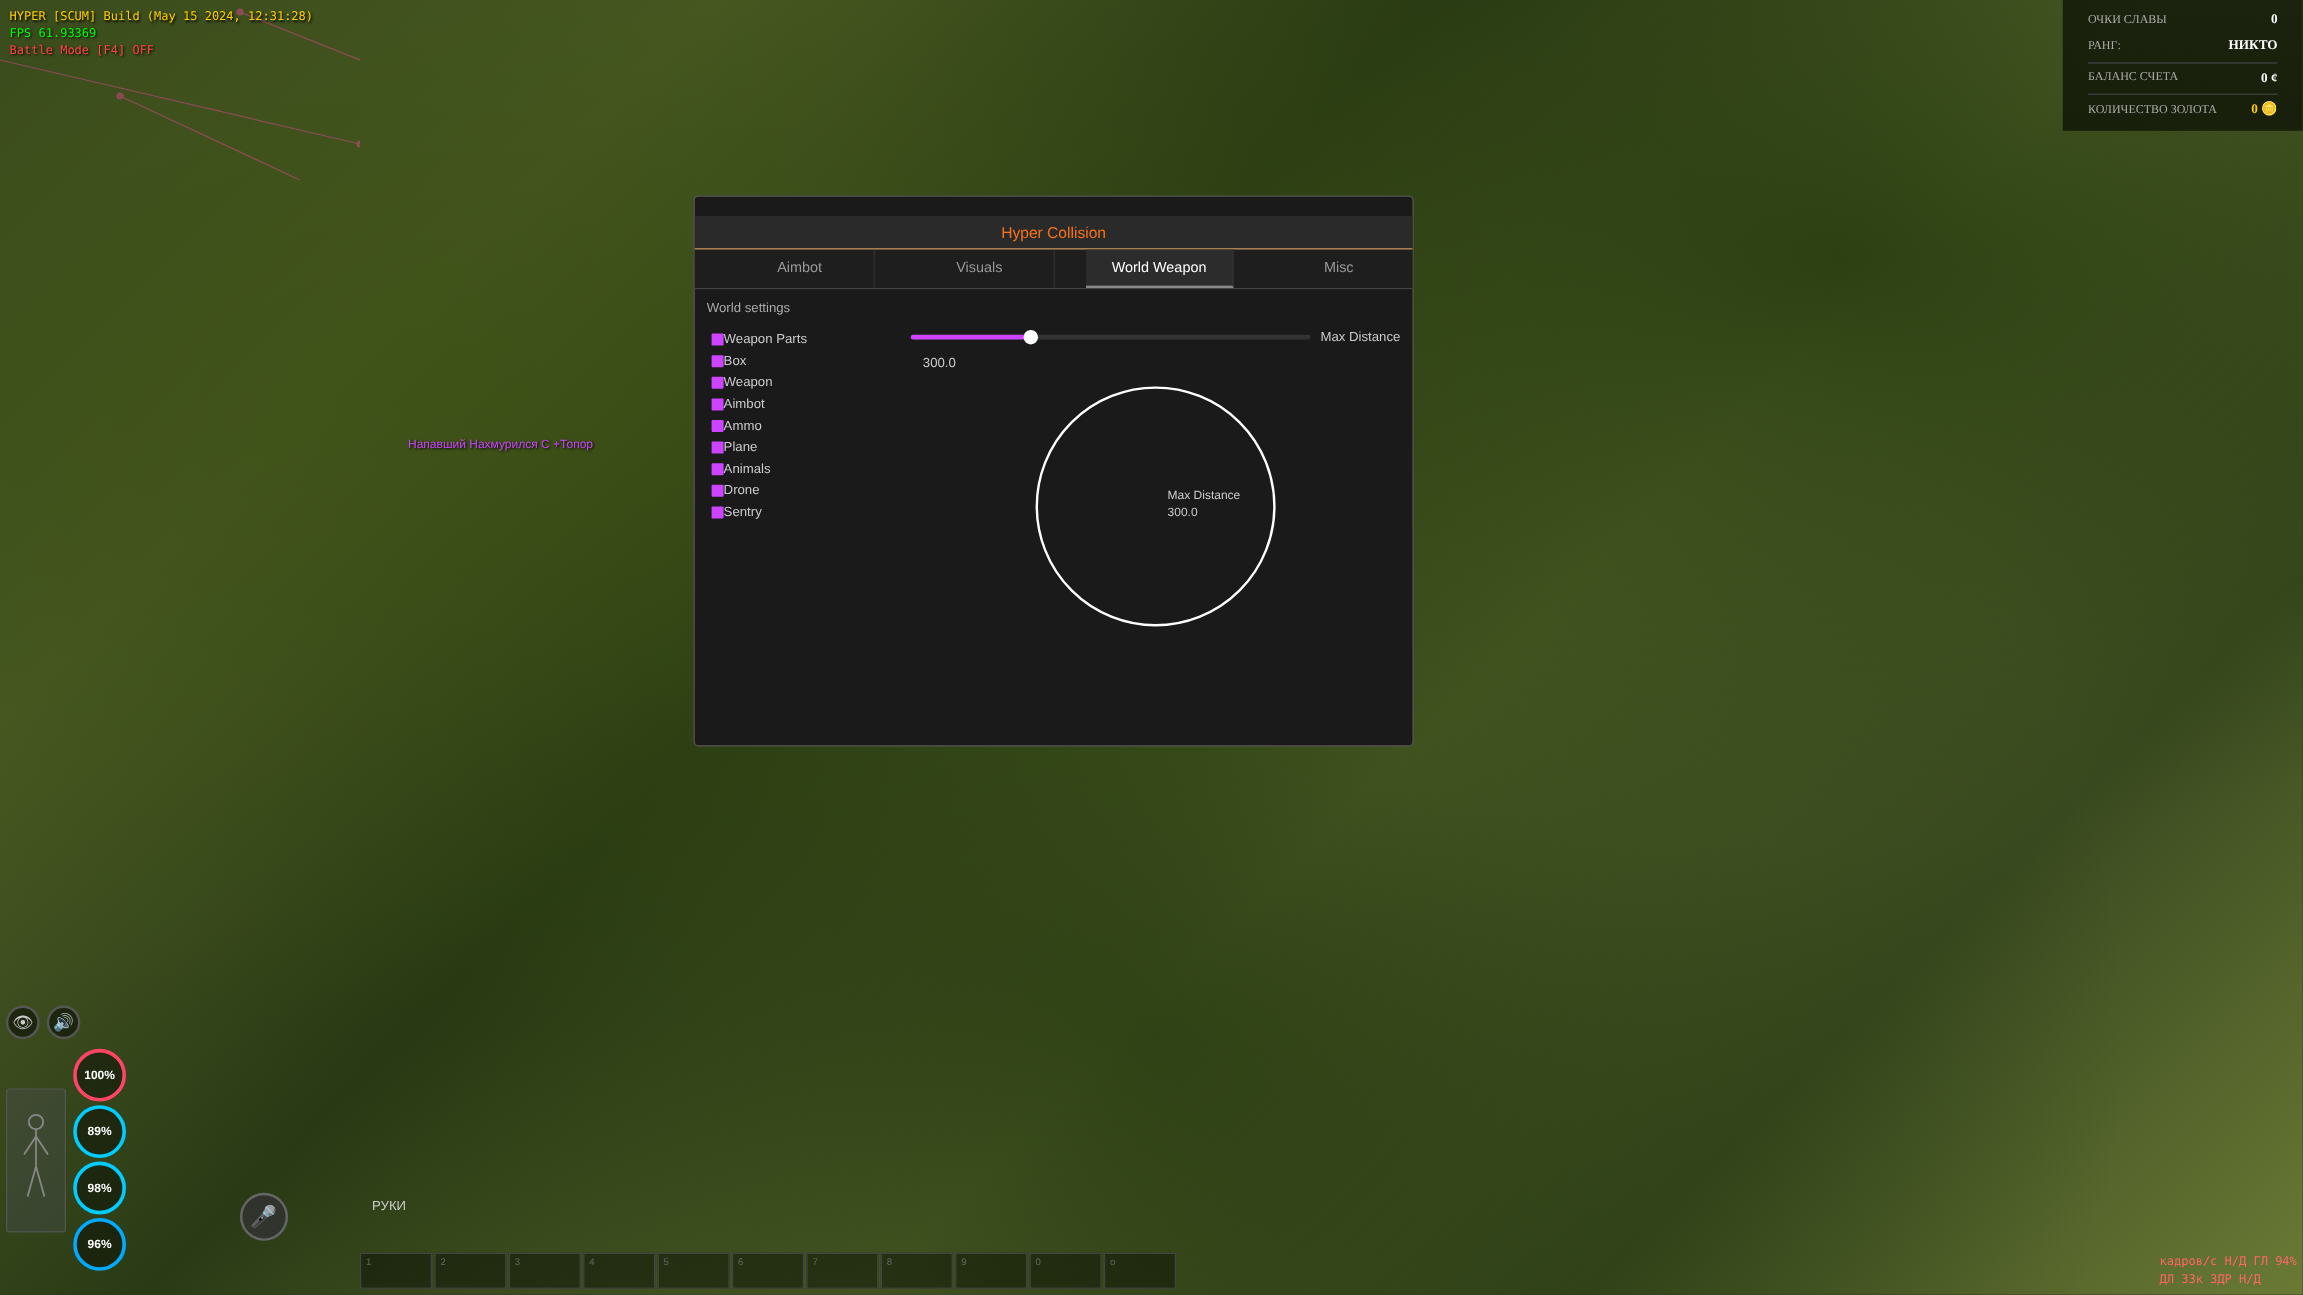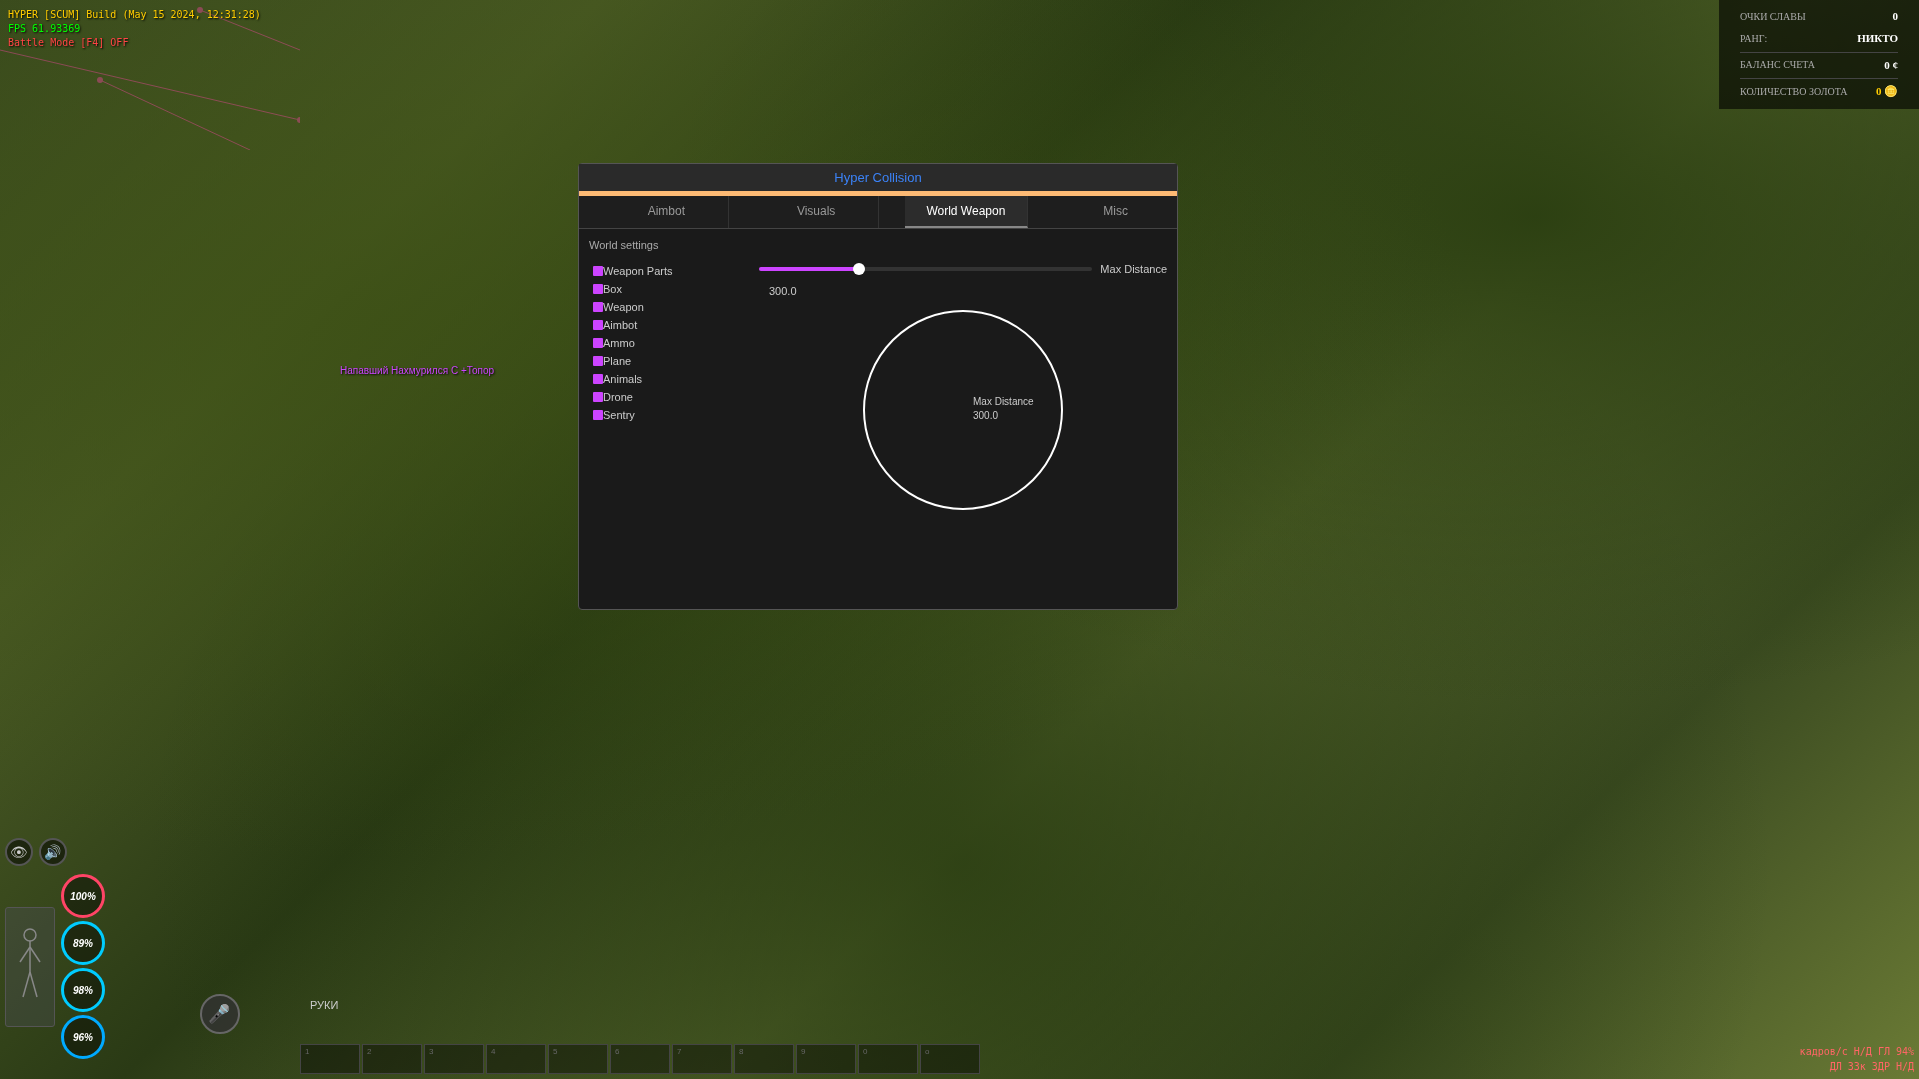--- a/index.html
+++ b/index.html
@@ -121,21 +121,20 @@
       border-radius: 50%;
       border: 3px solid #00ccff;
       display: flex;
       align-items: center;
       justify-content: center;
       font-size: 10px;
       font-weight: bold;
       color: #fff;
       background: rgba(0,0,0,0.4);
       position: relative;
-      font-style: italic;
     }
 
     .stat-ring.health { border-color: #ff4466; }
     .stat-ring.stamina { border-color: #00ccff; }
     .stat-ring.vision { border-color: #00ccff; }
     .stat-ring.hydration { border-color: #00aaff; }
 
     
     .mic-btn {
       position: absolute;
@@ -187,21 +186,21 @@
     }
 
     
     .bottom-right-hud {
       position: absolute;
       bottom: 5px;
       right: 5px;
       color: #ccc;
       font-size: 10px;
       font-family: monospace;
-      text-align: right;
+      text-align: left;
       line-height: 1.5;
     }
 
     .stat-red { color: #ff6666; }
 
     
     .world-label {
       position: absolute;
       top: 365px;
       left: 340px;
@@ -229,26 +228,27 @@
       left: 578px;
       width: 600px;
       background: #1a1a1a;
       border: 1px solid #555;
       border-radius: 4px;
     }
 
     .modal-titlebar {
       background: #2a2a2a;
       padding: 6px 12px;
-      border-bottom: 5px solid #fdba74;
+      border-bottom: 1px solid #fdba74;
       text-align: center;
-      color: #3b82f6;
+      color: #f97316;
       font-size: 13px;
       font-family: Arial, sans-serif;
       cursor: move;
+      margin-top: 16px;
     }
 
     .modal-tabs {
       display: flex;
       background: #1e1e1e;
       border-bottom: 1px solid #444;
     }
 
     .modal-tab {
       flex: 1;

